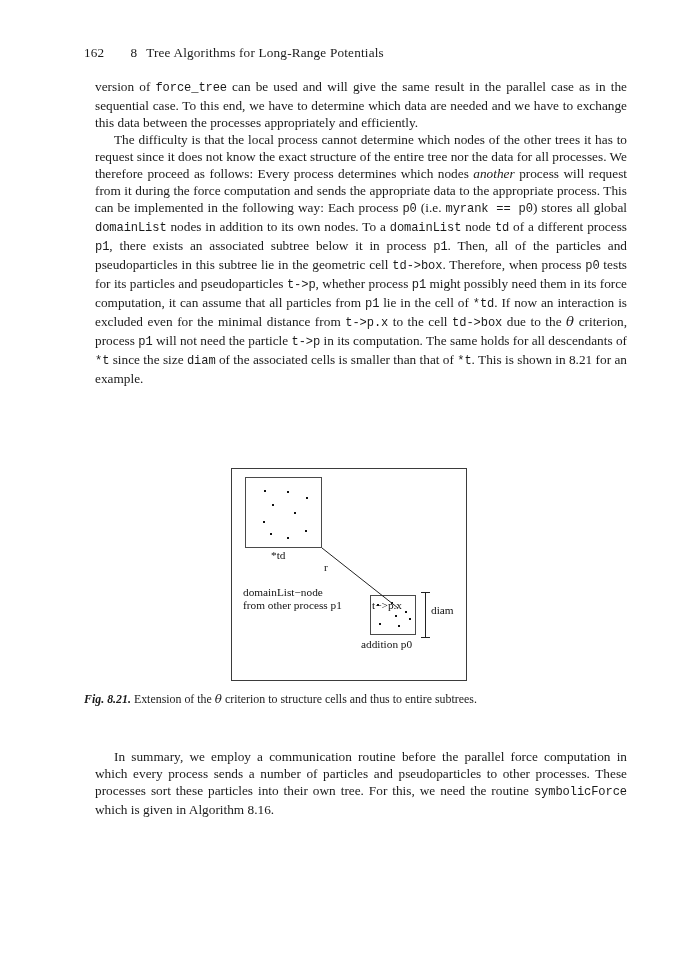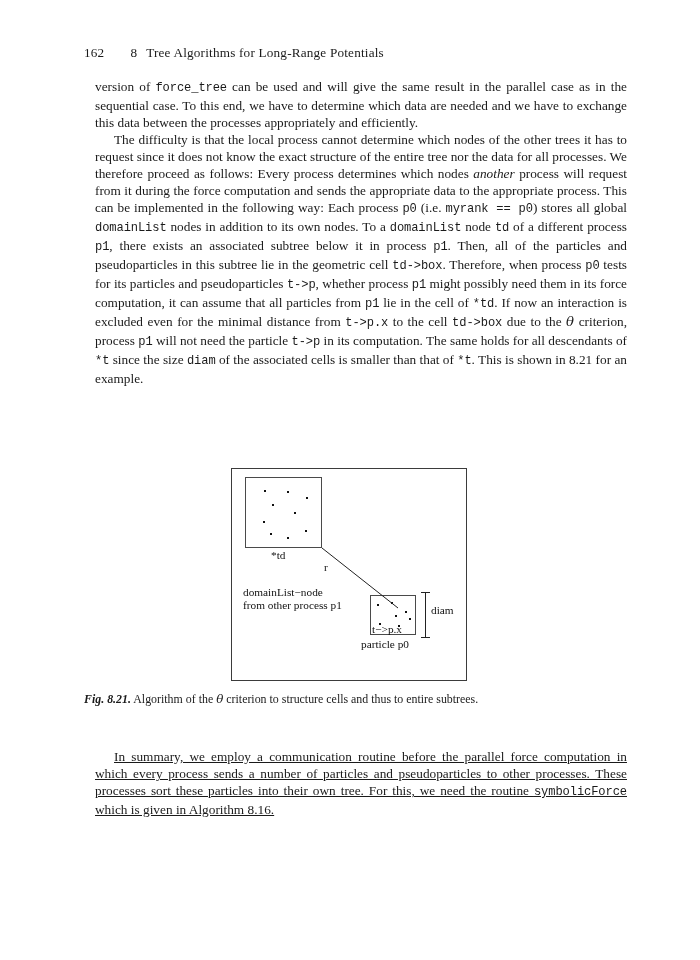--- a/index.html
+++ b/index.html
@@ -34,21 +34,21 @@
     position: absolute;
     left: 68px;
     width: 532px;
     font-size: 13.3px;
     line-height: 17px;
     text-align: justify;
     text-justify: inter-word;
     margin-left: 27px;
   }
   #block-one { top: 78px; }
-  #block-two { top: 748px; text-decoration: underline; }
+  #block-two { top: 748px; }
 
   .textblock p { margin: 0; }
   .textblock p.indent { text-indent: 19px; }
 
   tt, .mono {
     font-family: "Liberation Mono", "DejaVu Sans Mono", monospace;
     font-size: 12.1px;
     letter-spacing: -0.1px;
   }
   .ital { font-style: italic; }
@@ -90,21 +90,21 @@
     font-family: "Liberation Serif", "DejaVu Serif", serif;
     font-size: 11.3px;
     color: #111111;
     white-space: nowrap;
     line-height: 13.2px;
   }
   #label-td        { left: 40px;  top: 81px;  }
   #label-domlist   { left: 12px;  top: 96px; margin-top: 22px;  }
   #label-mydomain  { left: 130px; top: 170px; }
   #label-r         { left: 93px;  top: 93px;  }
-  #label-tpx       { left: 141px; top: 131px; margin-top: 24px; }
+  #label-tpx       { left: 141px; top: 131px; }
   #label-diam      { left: 200px; top: 136px; }
 
   #connector { position: absolute; left: 0; top: 0; width: 236px; height: 213px; }
 
   
   #diam-bracket {
     position: absolute;
     left: 190px;
     top: 124px;
     width: 9px;
@@ -178,20 +178,20 @@
     <div class="stem"></div>
     <div class="cap top"></div>
     <div class="cap bot"></div>
   </div>
 
   <div class="fig-label" id="label-td">*td</div>
   <div class="fig-label" id="label-domlist"><span>domainList−node</span><br><span>from other process p1</span></div>
   <div class="fig-label" id="label-r">r</div>
   <div class="fig-label" id="label-tpx">t−&gt;p.x</div>
   <div class="fig-label" id="label-diam">diam</div>
-  <div class="fig-label" id="label-mydomain">particle p0</div>
+  <div class="fig-label" id="label-mydomain">addition p0</div>
 </div>
 
-<div id="caption"><span class="cap-label">Fig. 8.21.</span><span> Algorithm of the </span><span class="theta">θ</span><span> criterion to structure cells and thus to entire subtrees.</span></div>
+<div id="caption"><span class="cap-label">Fig. 8.21.</span><span> Extension of the </span><span class="theta">θ</span><span> criterion to structure cells and thus to entire subtrees.</span></div>
 
 <div class="textblock" id="block-two">
   <p class="indent"><span>In summary, we employ a communication routine before the parallel force computation in which every process sends a number of particles and pseudoparticles to other processes. These processes sort these particles into their own tree. For this, we need the routine </span><tt>symbolicForce</tt><span> which is given in Algorithm 8.16.</span></p>
 </div>
 
 </body></html>

